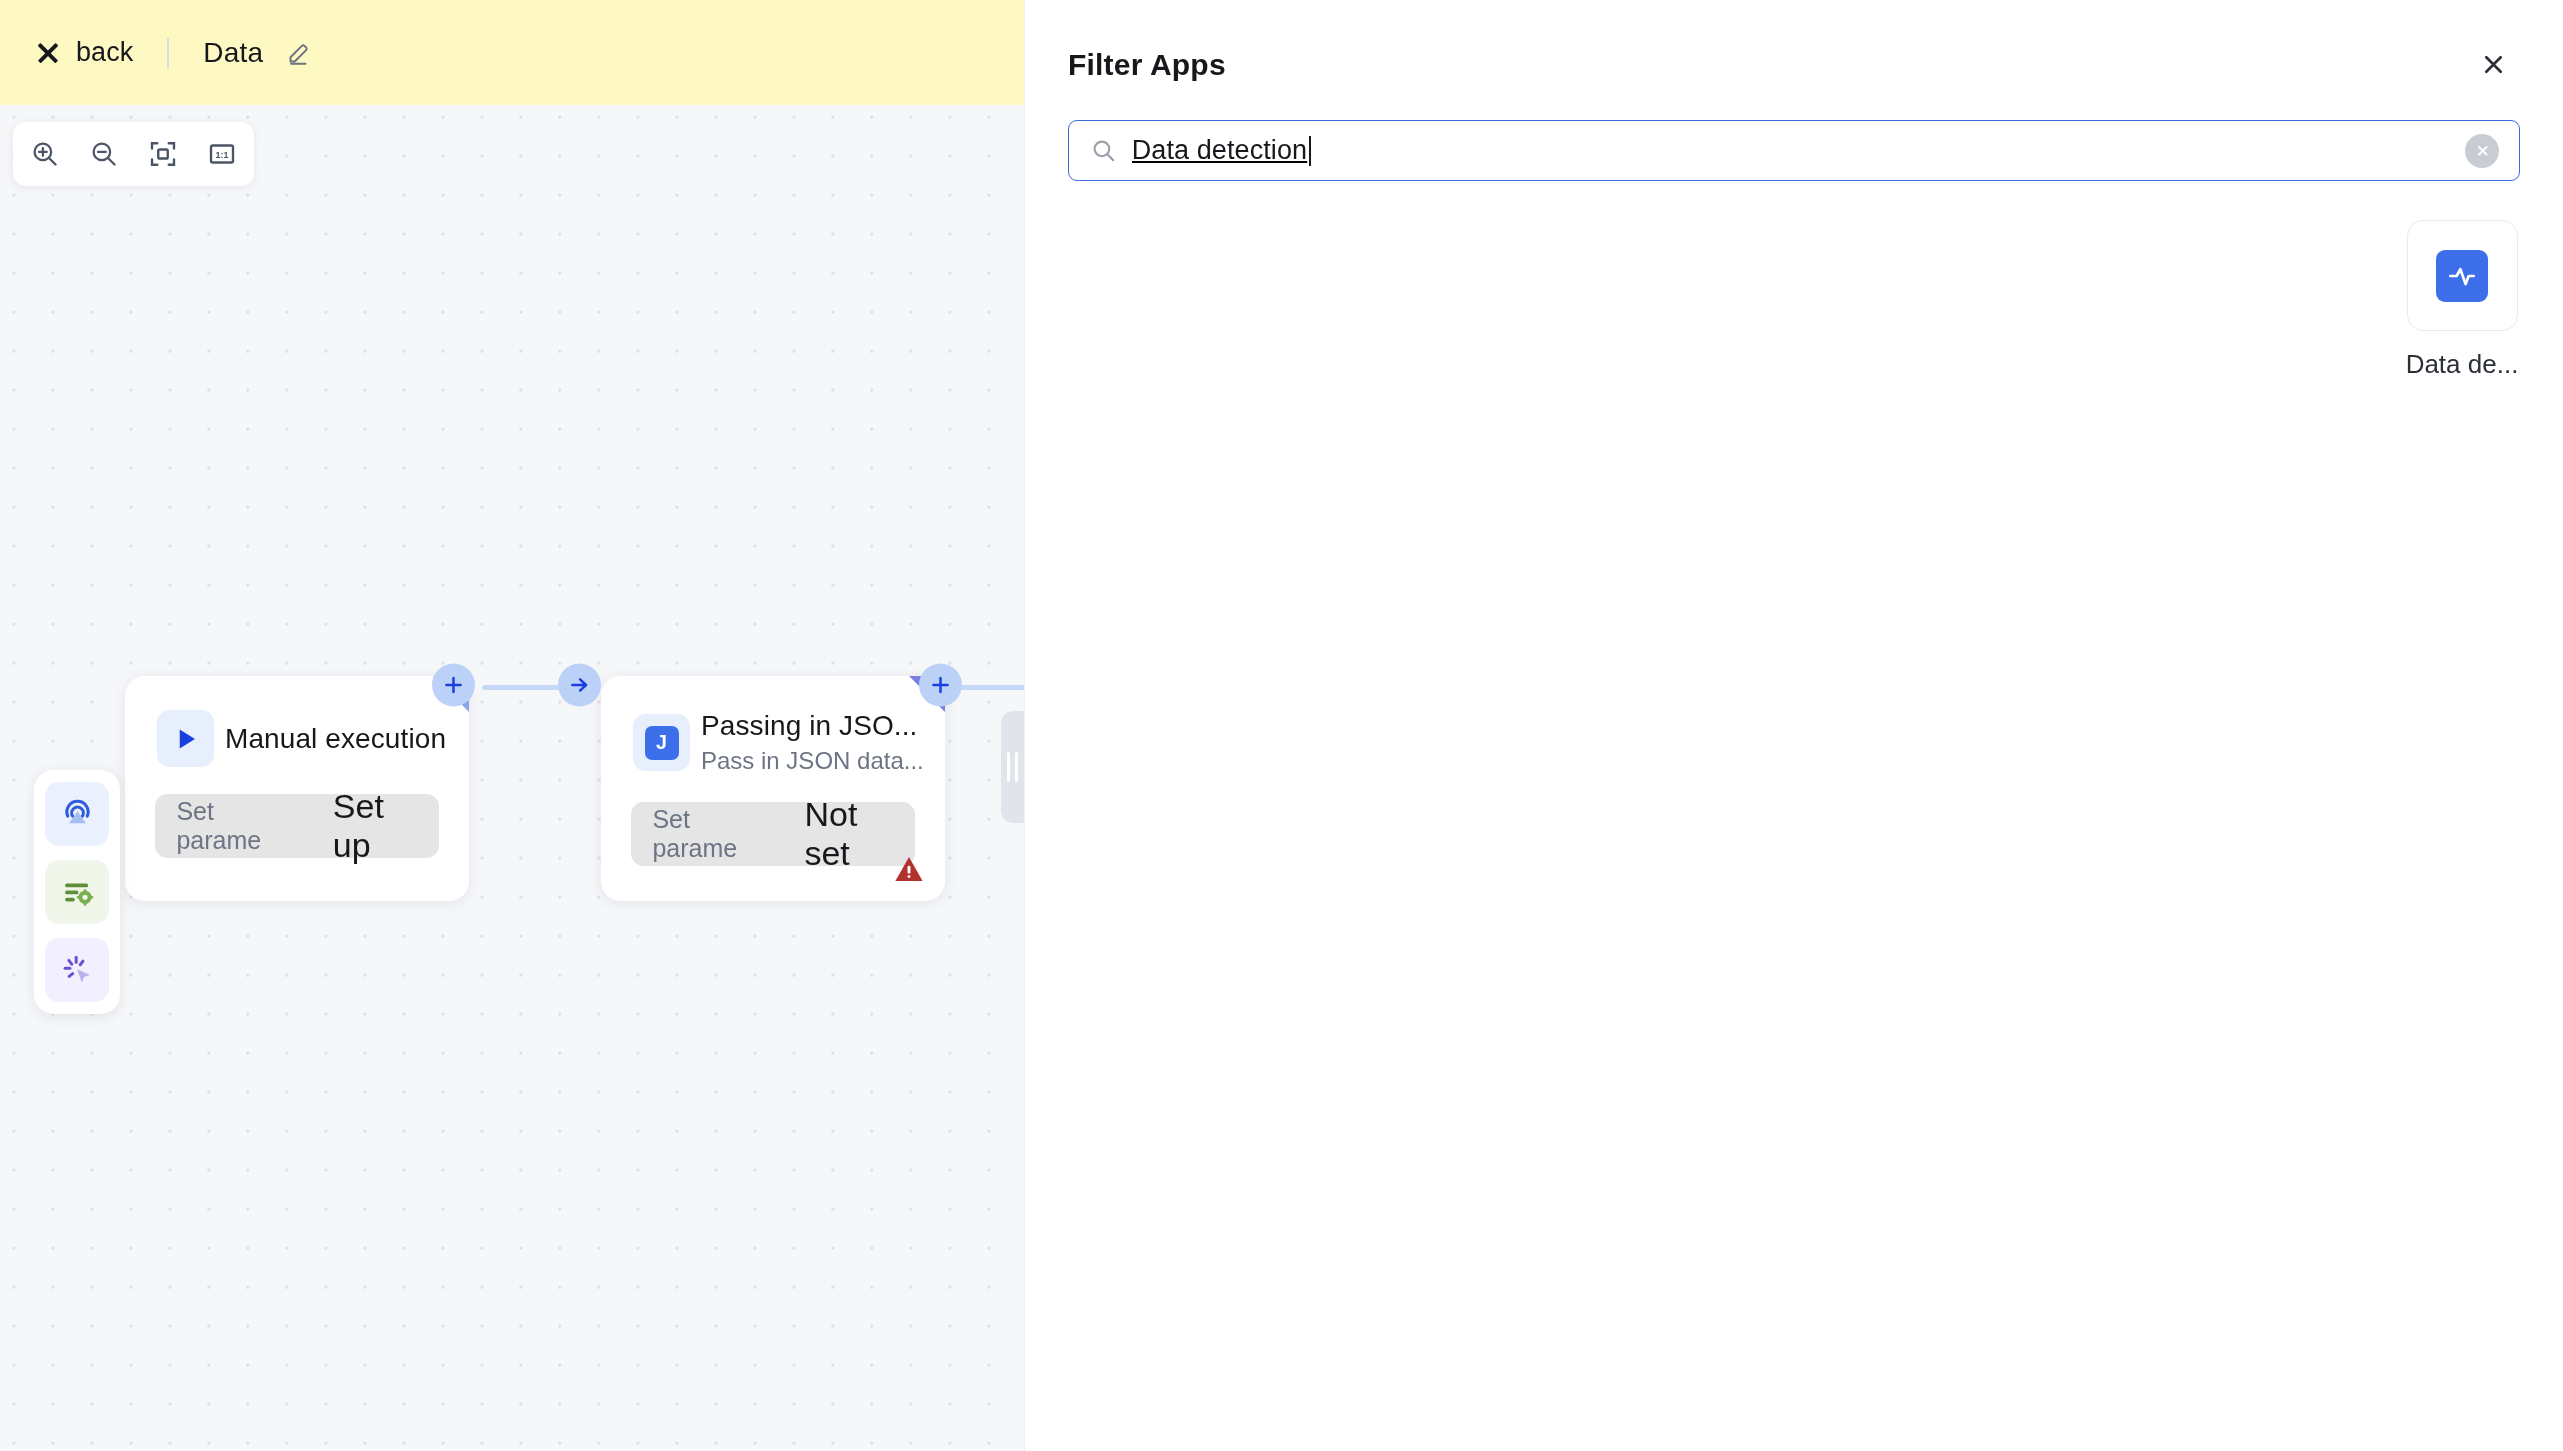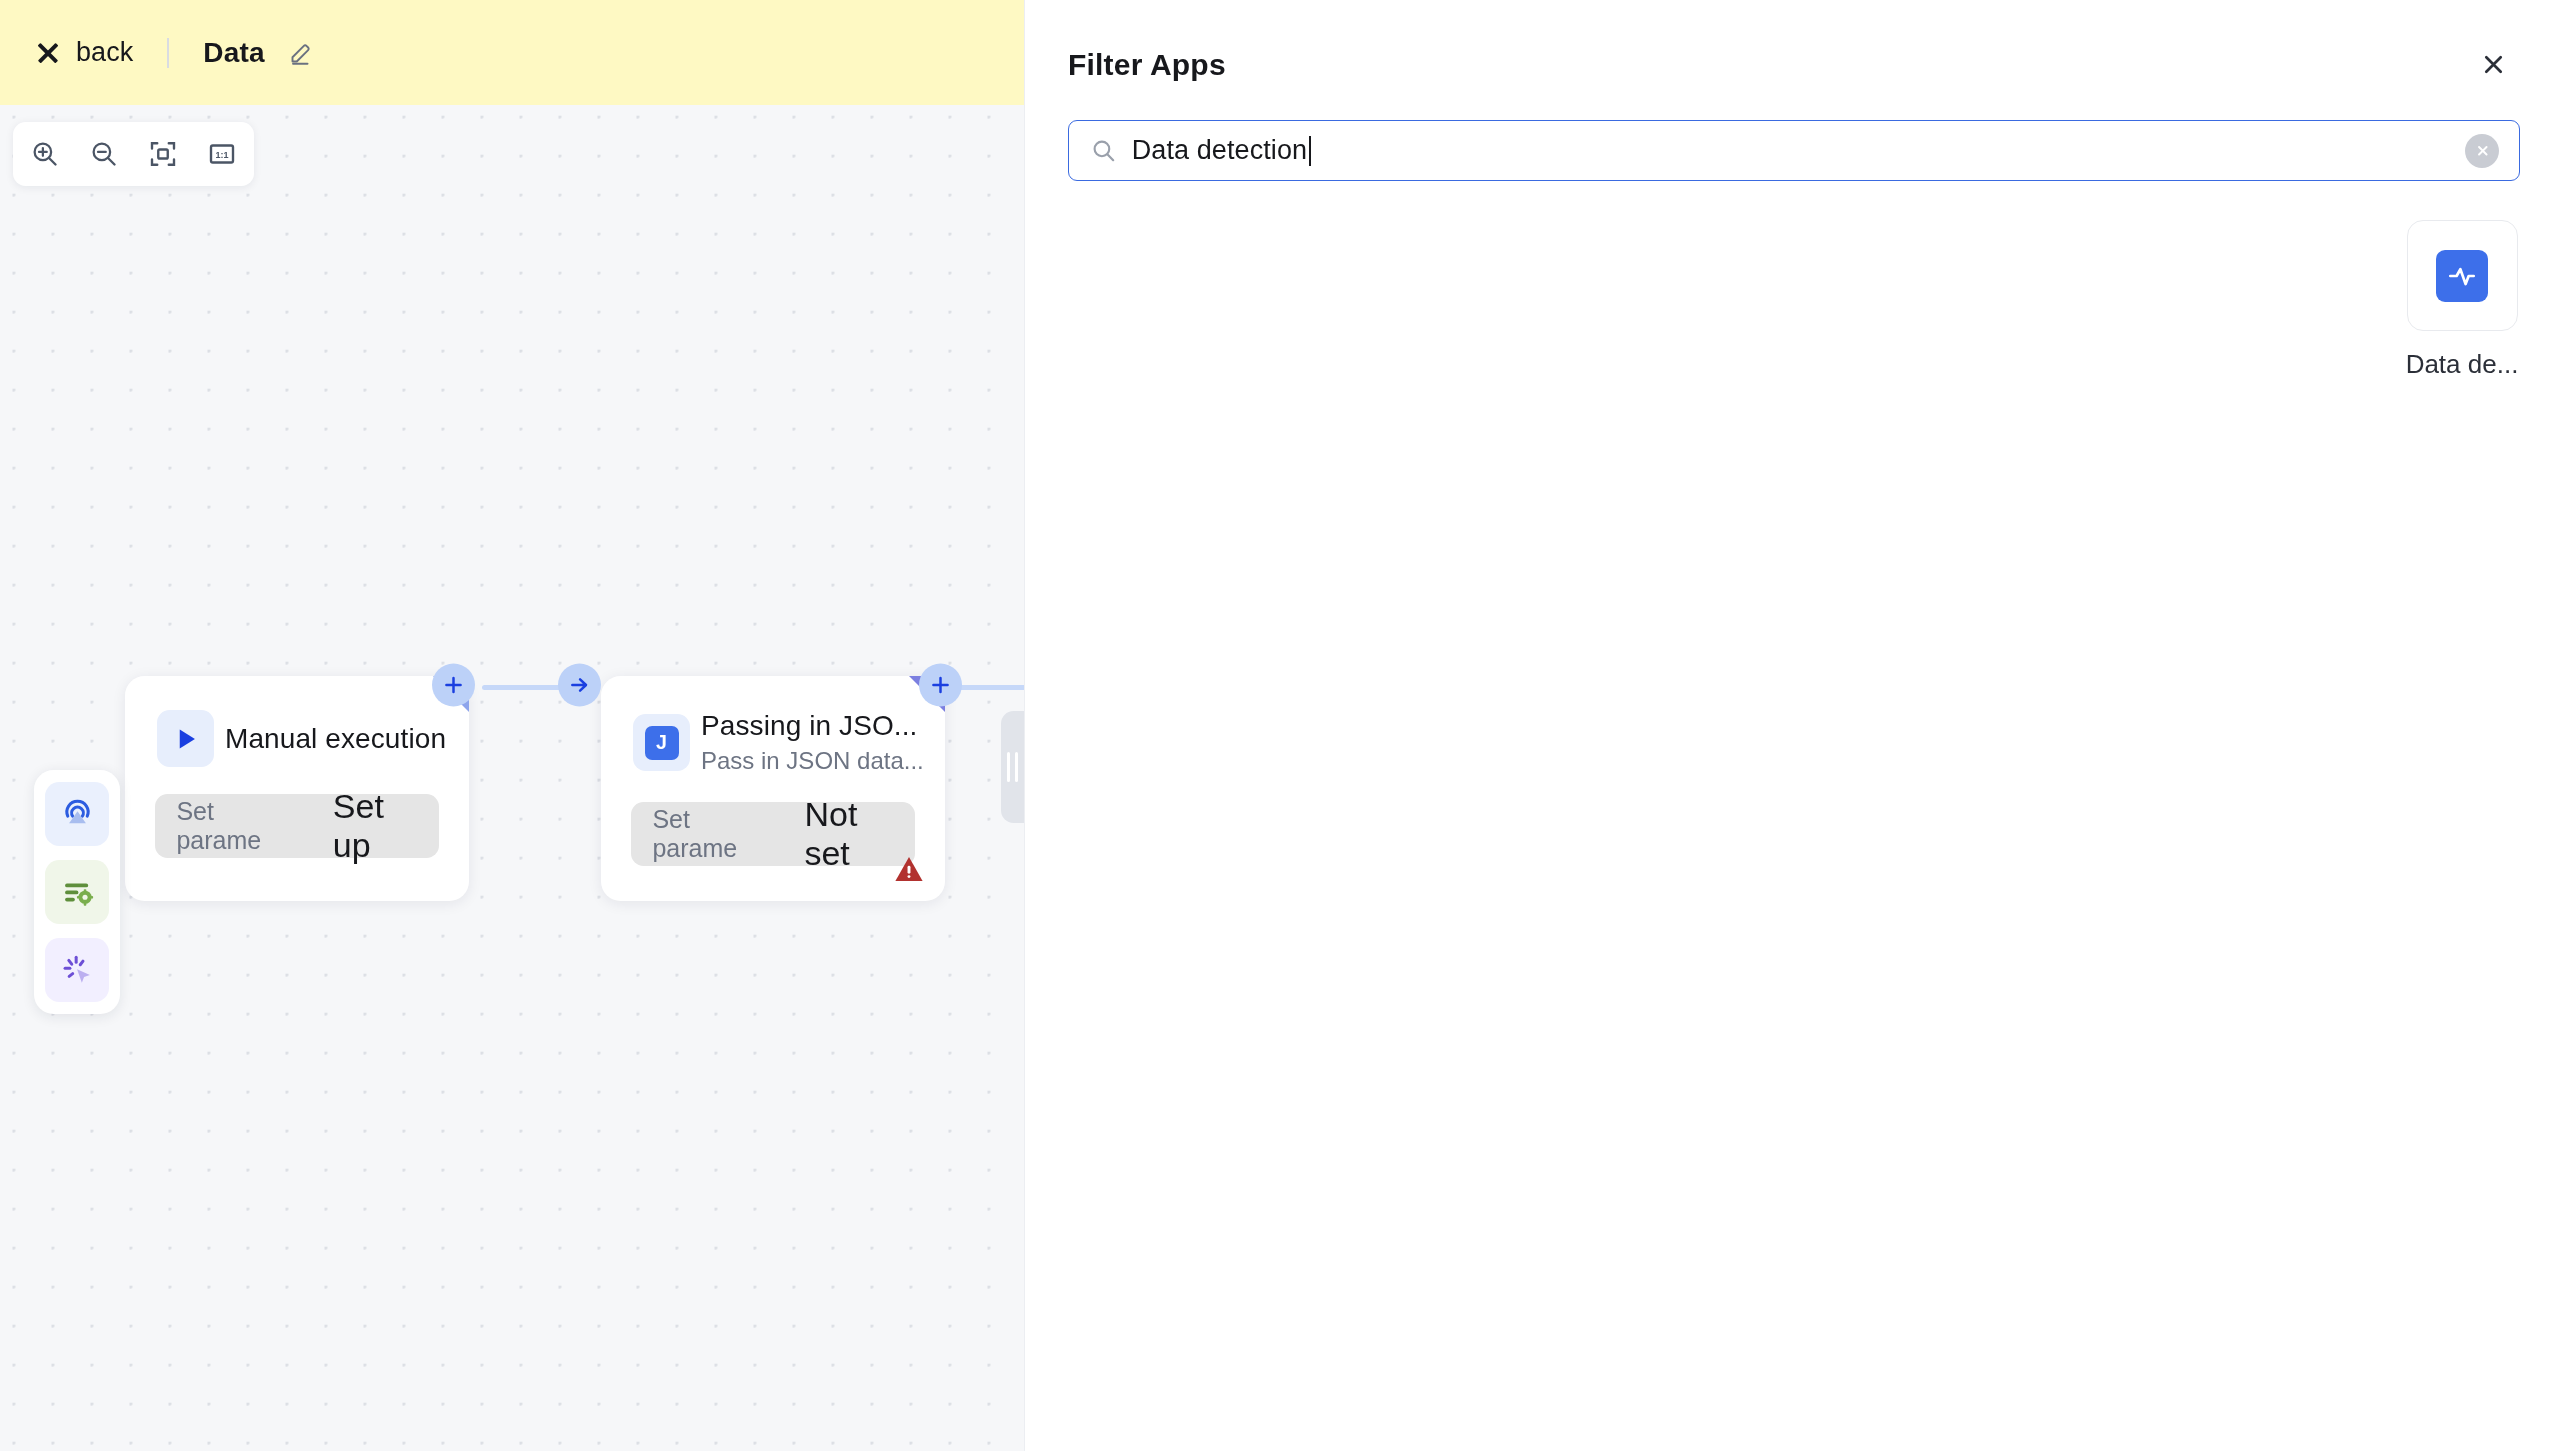--- a/index.html
+++ b/index.html
@@ -51,21 +51,21 @@
     letter-spacing: 0.1px;
   }
   .hdr-divider {
     width: 1.8px;
     height: 30px;
     background: #d9dce2;
     margin: 0 34px;
   }
   .doc-title {
     font-size: 28px;
-    font-weight: 700;
+    font-weight: 400;
     color: #17181c;
     letter-spacing: 0.2px;
   }
   .edit-pencil {
     margin-left: 23px;
     width: 27px; height: 27px;
     cursor: pointer;
     display: block;
   }
 
@@ -279,20 +279,21 @@
 
   .search-wrap {
     margin: 36px 43px 0 43px;
     height: 61px;
     border: 1.8px solid #3a6ae0;
     border-radius: 9px;
     display: flex;
     align-items: center;
     padding: 0 19.6px 0 21.4px;
     gap: 14.3px;
+    text-decoration: underline;
   }
   .search-icon { flex: none; display: block; }
   .search-text {
     flex: 1;
     font-size: 27px;
     color: #17181c;
     display: flex;
     align-items: center;
     letter-spacing: 0.1px;
     white-space: nowrap;

